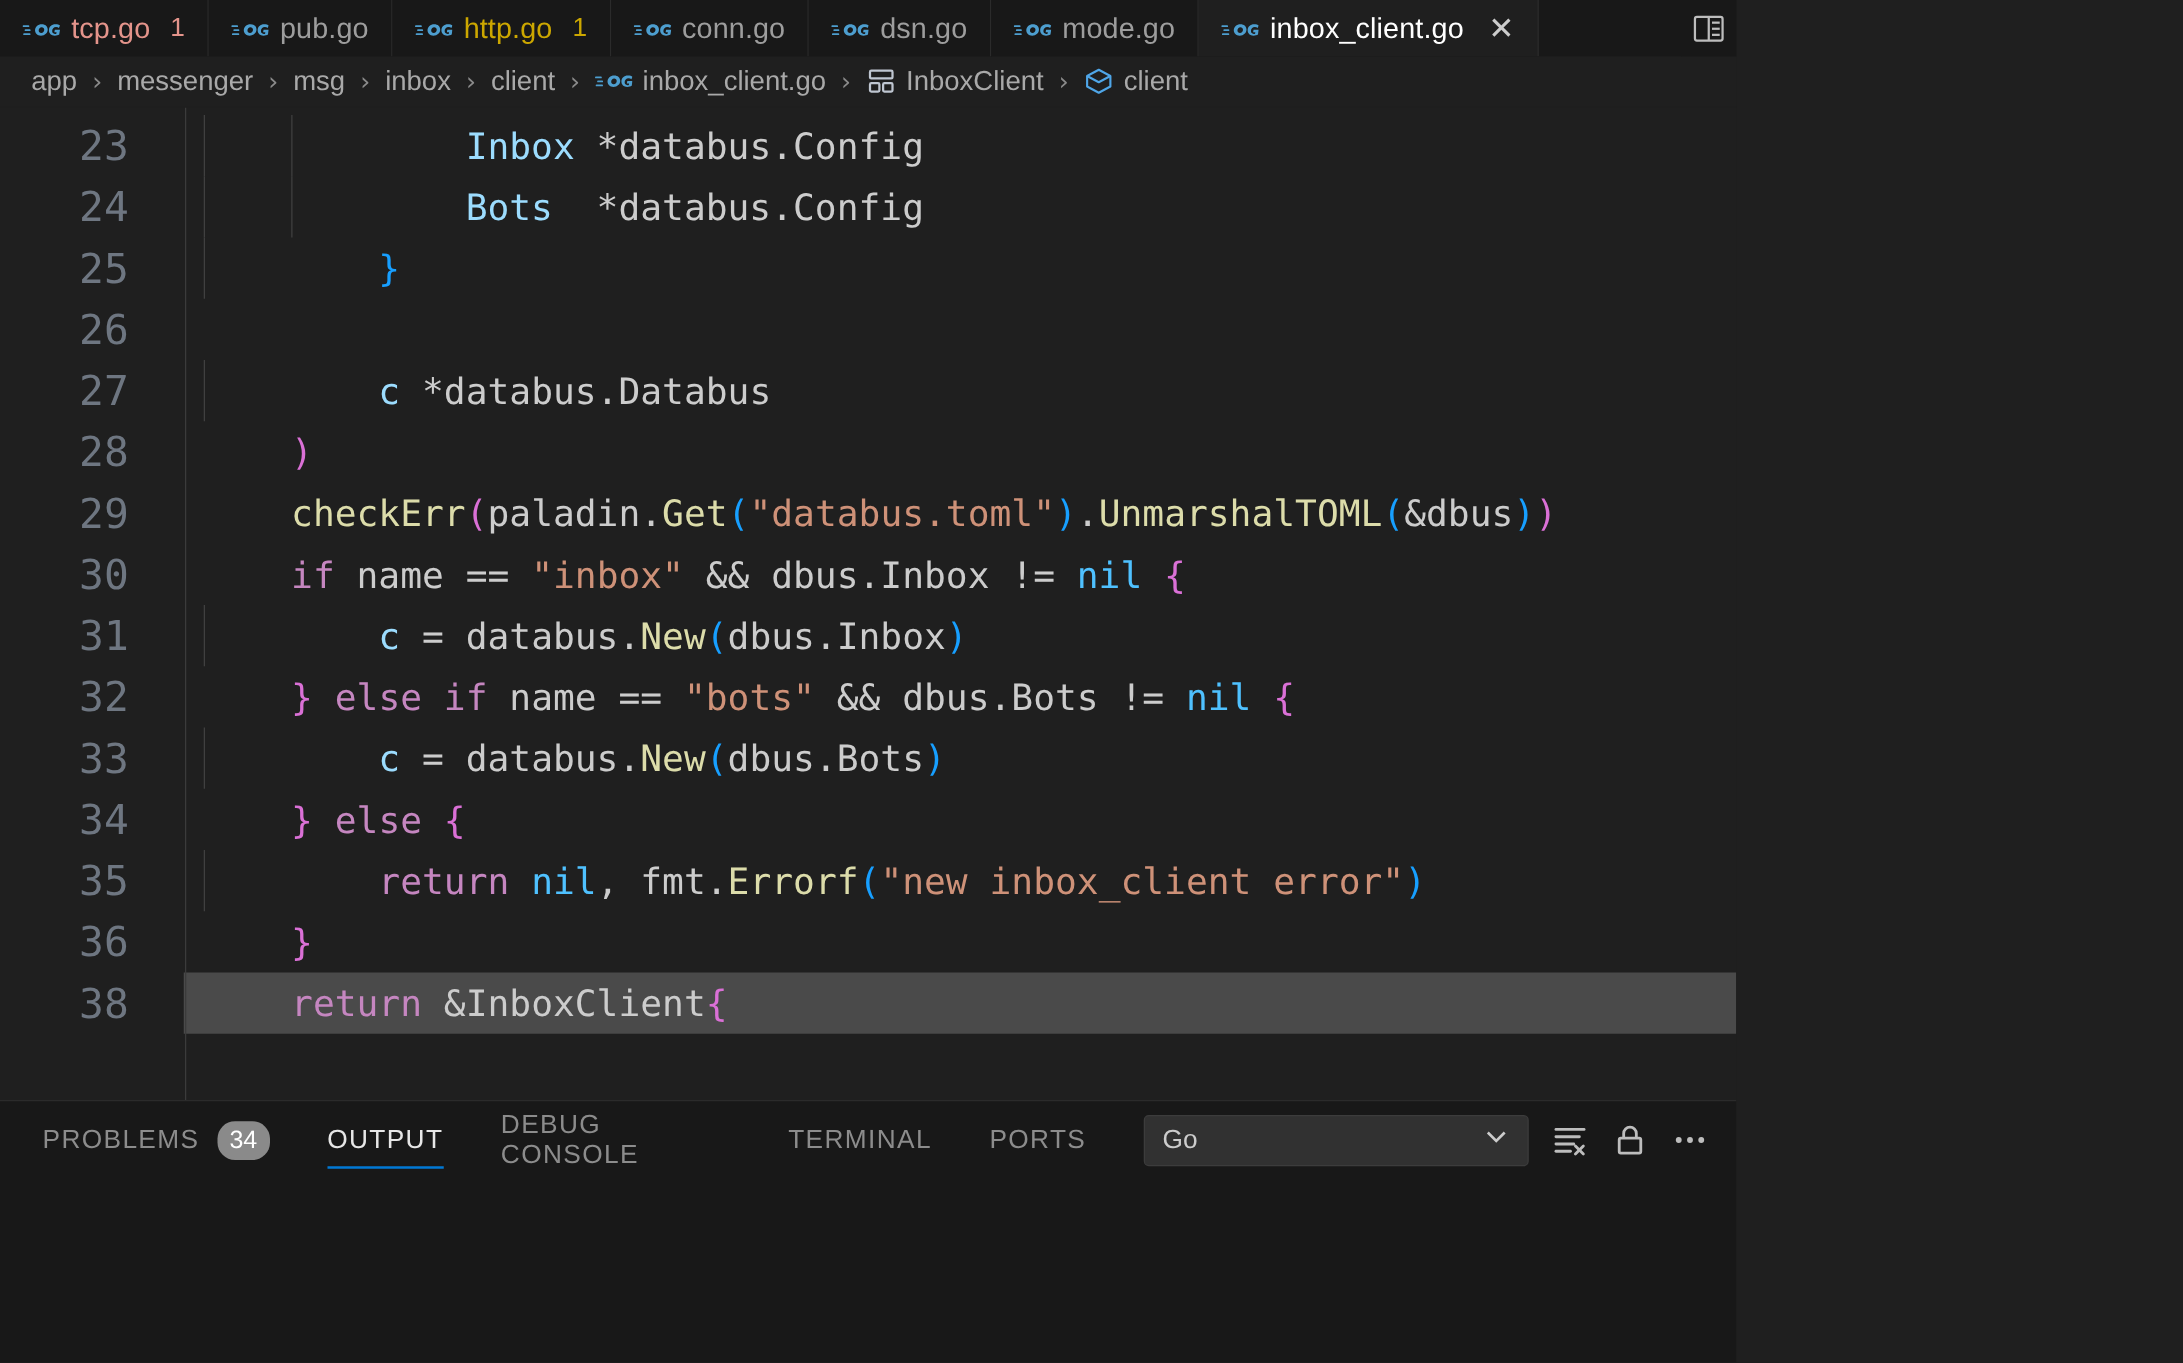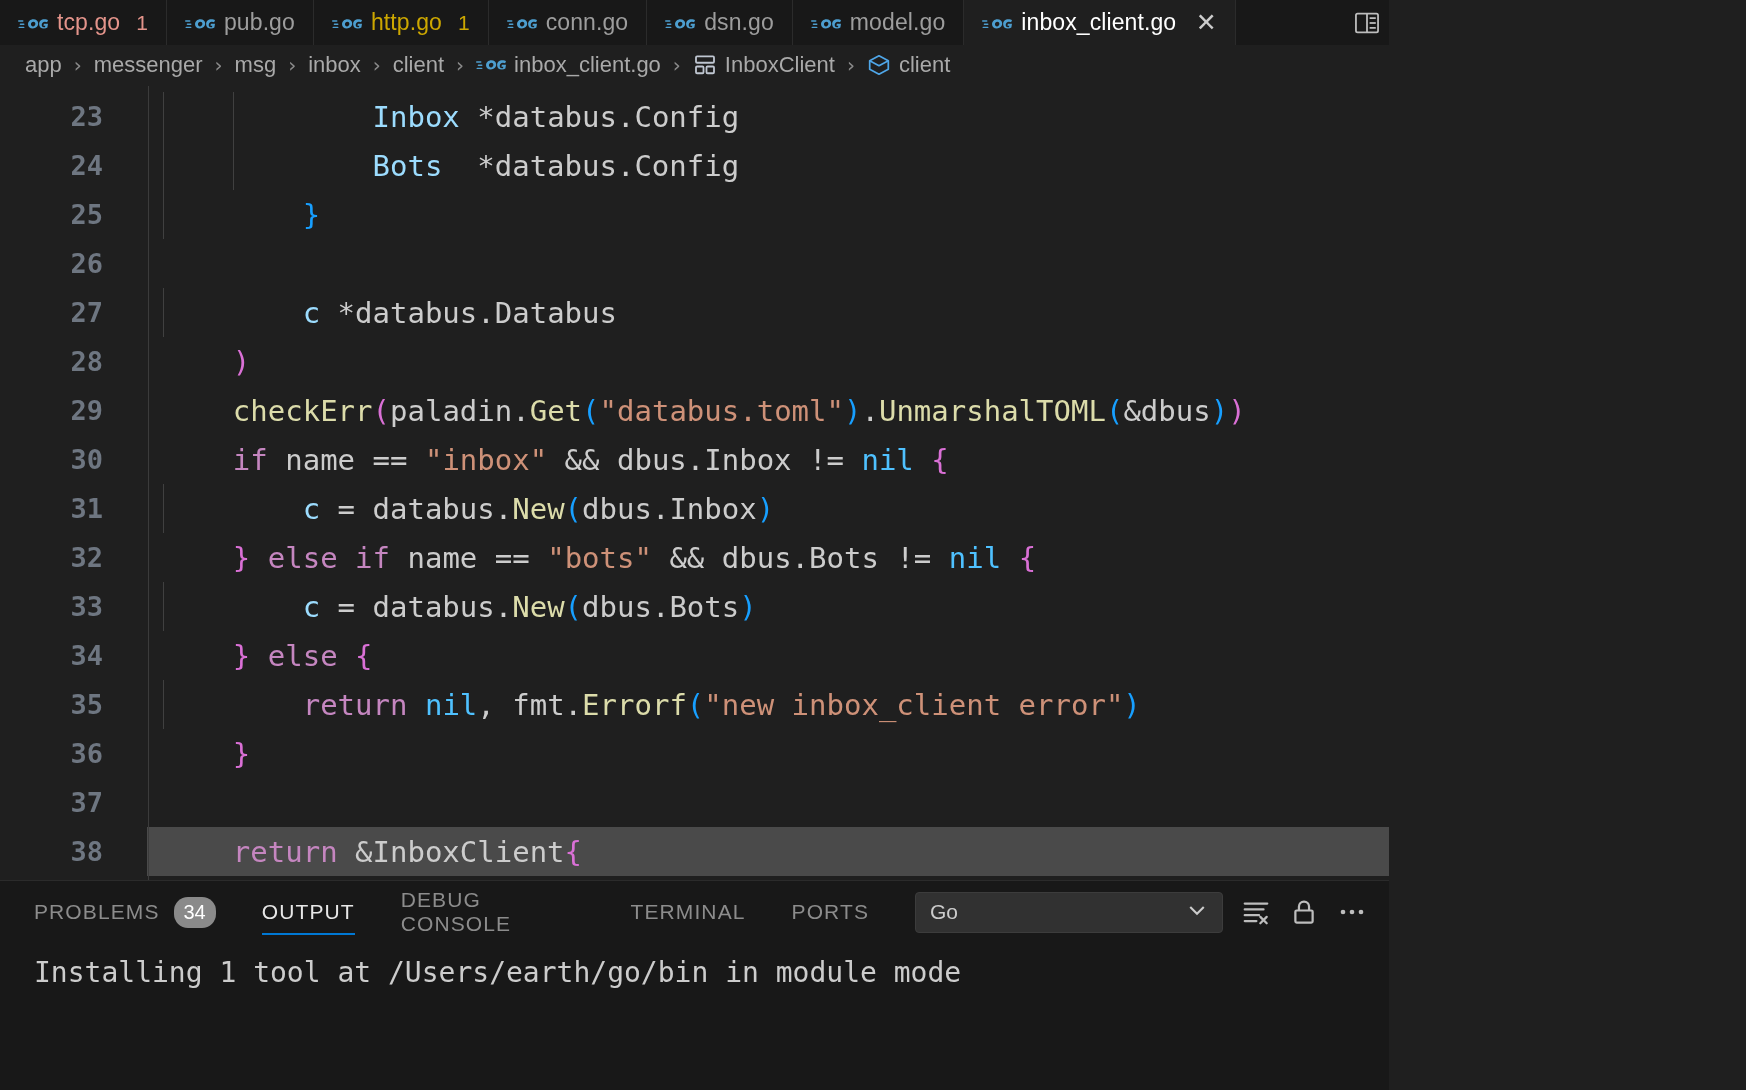--- a/index.html
+++ b/index.html
@@ -90,24 +90,23 @@
     height: 49px; display: flex; align-items: center;
     font-family: "DejaVu Sans Mono", monospace;
     font-size: 29px;
     white-space: pre;
   }
   .row.sel .code-cell { background: #4a4a4a; }
   .row.sel { background: transparent; }
   .ln {
     width: 125px; min-width: 125px; text-align: right;
     padding-right: 22px;
-    color: #6e7681; font-size: 27px;
+    color: #6e7681; font-size: 33px;
     font-family: "DejaVu Sans Mono", monospace;
     user-select: none;
-    font-weight: bold;
   }
   .gutter-gap { width: 22px; min-width: 22px; height: 49px; }
   .code-cell {
     flex: 1 1 auto; height: 49px; display: flex; align-items: center;
     padding-left: 16px; position: relative;
   }
   .editor-divider {
     position: absolute; left: 148px; top: 0; bottom: 0;
     width: 1px; background: #3b3b3b; z-index: 3;
   }
@@ -251,21 +250,21 @@
         <div class="tab">
           <span class="golang-icon"><svg viewBox="0 0 44 22" width="30" height="20">
               <g fill="#4d9ecf">
                 <rect x="0" y="5.5" width="8" height="2.1" rx="1"></rect>
                 <rect x="2.5" y="10.2" width="7" height="2.1" rx="1"></rect>
                 <rect x="0.8" y="14.9" width="8.6" height="2.1" rx="1"></rect>
                 <path d="M22.6 4.2c-4.6 0-7.9 3.2-7.9 7.2 0 3.6 2.7 6.2 6.9 6.2 4.7 0 8-3.2 8-7.2 0-3.6-2.8-6.2-7-6.2zm-.6 10.3c-1.8 0-3-1.2-3-3 0-2.1 1.5-3.8 3.5-3.8 1.8 0 3 1.2 3 3 0 2.1-1.5 3.8-3.5 3.8z"></path>
                 <path d="M38.6 4.2c-4.5 0-7.6 2.9-7.6 7 0 3.7 2.7 6.4 6.9 6.4 2 0 3.9-.5 5.2-1.3l.9-5.6h-6.1l-.5 3h2.6l-.3 1.6c-.4.2-1 .3-1.6.3-2 0-3.3-1.3-3.3-3.3 0-2.6 1.8-4.7 4.6-4.7 1.3 0 2.5.4 3.3 1l1.3-3c-1.1-.8-2.8-1.4-5.4-1.4z"></path>
               </g>
             </svg></span>
-          <span class="label">model.go</span>
+          <span class="label">mode.go</span>
         </div>
         <div class="tab active">
           <span class="golang-icon"><svg viewBox="0 0 44 22" width="30" height="20">
               <g fill="#4d9ecf">
                 <rect x="0" y="5.5" width="8" height="2.1" rx="1"></rect>
                 <rect x="2.5" y="10.2" width="7" height="2.1" rx="1"></rect>
                 <rect x="0.8" y="14.9" width="8.6" height="2.1" rx="1"></rect>
                 <path d="M22.6 4.2c-4.6 0-7.9 3.2-7.9 7.2 0 3.6 2.7 6.2 6.9 6.2 4.7 0 8-3.2 8-7.2 0-3.6-2.8-6.2-7-6.2zm-.6 10.3c-1.8 0-3-1.2-3-3 0-2.1 1.5-3.8 3.5-3.8 1.8 0 3 1.2 3 3 0 2.1-1.5 3.8-3.5 3.8z"></path>
                 <path d="M38.6 4.2c-4.5 0-7.6 2.9-7.6 7 0 3.7 2.7 6.4 6.9 6.4 2 0 3.9-.5 5.2-1.3l.9-5.6h-6.1l-.5 3h2.6l-.3 1.6c-.4.2-1 .3-1.6.3-2 0-3.3-1.3-3.3-3.3 0-2.6 1.8-4.7 4.6-4.7 1.3 0 2.5.4 3.3 1l1.3-3c-1.1-.8-2.8-1.4-5.4-1.4z"></path>
               </g>
@@ -349,21 +348,20 @@
         <div class="row"><div class="ln">27</div><div class="gutter-gap"></div><div class="code-cell"><span class="iguide" style="left: 16px;"></span><span class="t-plain">        </span><span class="t-var">c</span><span class="t-plain"> *databus.Databus</span></div></div>
         <div class="row"><div class="ln">28</div><div class="gutter-gap"></div><div class="code-cell"><span class="t-plain">    </span><span class="t-brp">)</span></div></div>
         <div class="row"><div class="ln">29</div><div class="gutter-gap"></div><div class="code-cell"><span class="t-plain">    </span><span class="t-func">checkErr</span><span class="t-brp">(</span><span class="t-plain">paladin</span><span class="t-plain">.</span><span class="t-func">Get</span><span class="t-brb">(</span><span class="t-str">"databus.toml"</span><span class="t-brb">)</span><span class="t-plain">.</span><span class="t-func">UnmarshalTOML</span><span class="t-brb">(</span><span class="t-plain">&amp;dbus</span><span class="t-brb">)</span><span class="t-brp">)</span></div></div>
         <div class="row"><div class="ln">30</div><div class="gutter-gap"></div><div class="code-cell"><span class="t-plain">    </span><span class="t-kw">if</span><span class="t-plain"> name </span><span class="t-op">==</span><span class="t-plain"> </span><span class="t-str">"inbox"</span><span class="t-plain"> &amp;&amp; dbus.Inbox </span><span class="t-op">!=</span><span class="t-plain"> </span><span class="t-type">nil</span><span class="t-plain"> </span><span class="t-brp">{</span></div></div>
         <div class="row"><div class="ln">31</div><div class="gutter-gap"></div><div class="code-cell"><span class="iguide" style="left: 16px;"></span><span class="t-plain">        </span><span class="t-var">c</span><span class="t-plain"> = databus.</span><span class="t-func">New</span><span class="t-brb">(</span><span class="t-plain">dbus.Inbox</span><span class="t-brb">)</span></div></div>
         <div class="row"><div class="ln">32</div><div class="gutter-gap"></div><div class="code-cell"><span class="t-plain">    </span><span class="t-brp">}</span><span class="t-plain"> </span><span class="t-kw">else</span><span class="t-plain"> </span><span class="t-kw">if</span><span class="t-plain"> name </span><span class="t-op">==</span><span class="t-plain"> </span><span class="t-str">"bots"</span><span class="t-plain"> &amp;&amp; dbus.Bots </span><span class="t-op">!=</span><span class="t-plain"> </span><span class="t-type">nil</span><span class="t-plain"> </span><span class="t-brp">{</span></div></div>
         <div class="row"><div class="ln">33</div><div class="gutter-gap"></div><div class="code-cell"><span class="iguide" style="left: 16px;"></span><span class="t-plain">        </span><span class="t-var">c</span><span class="t-plain"> = databus.</span><span class="t-func">New</span><span class="t-brb">(</span><span class="t-plain">dbus.Bots</span><span class="t-brb">)</span></div></div>
         <div class="row"><div class="ln">34</div><div class="gutter-gap"></div><div class="code-cell"><span class="t-plain">    </span><span class="t-brp">}</span><span class="t-plain"> </span><span class="t-kw">else</span><span class="t-plain"> </span><span class="t-brp">{</span></div></div>
         <div class="row"><div class="ln">35</div><div class="gutter-gap"></div><div class="code-cell"><span class="iguide" style="left: 16px;"></span><span class="t-plain">        </span><span class="t-kw">return</span><span class="t-plain"> </span><span class="t-type">nil</span><span class="t-plain">, fmt.</span><span class="t-func">Errorf</span><span class="t-brb">(</span><span class="t-str">"new inbox_client error"</span><span class="t-brb">)</span></div></div>
         <div class="row"><div class="ln">36</div><div class="gutter-gap"></div><div class="code-cell"><span class="t-plain">    </span><span class="t-brp">}</span></div></div>
-        <div class="row"><div class="ln">37</div><div class="gutter-gap"></div><div class="code-cell"></div></div>
         <div class="row sel"><div class="ln">38</div><div class="gutter-gap"></div><div class="code-cell"><span class="t-plain">    </span><span class="t-kw">return</span><span class="t-plain"> &amp;InboxClient</span><span class="t-brp">{</span></div></div>
       </div>
   </div>
 
   <div class="panel">
     <div class="panel-header">
       <div id="ptabs-host" style="display:flex;align-items:center;">
           <div class="ptab">
             <span>PROBLEMS</span>
             <span class="count">34</span>
@@ -413,17 +411,16 @@
         <span class="picon">
           <svg viewBox="0 0 16 16" width="30" height="30" fill="#cccccc">
             <circle cx="3.2" cy="8" r="1.25"></circle>
             <circle cx="8" cy="8" r="1.25"></circle>
             <circle cx="12.8" cy="8" r="1.25"></circle>
           </svg>
         </span>
       </div>
     </div>
     <div class="panel-body" id="output-host">
-        <div class="out-line">Installing 1 tool at /Users/earth/go/bin in module mode</div>
       </div>
   </div>
 
 </div>
 
 </body></html>

